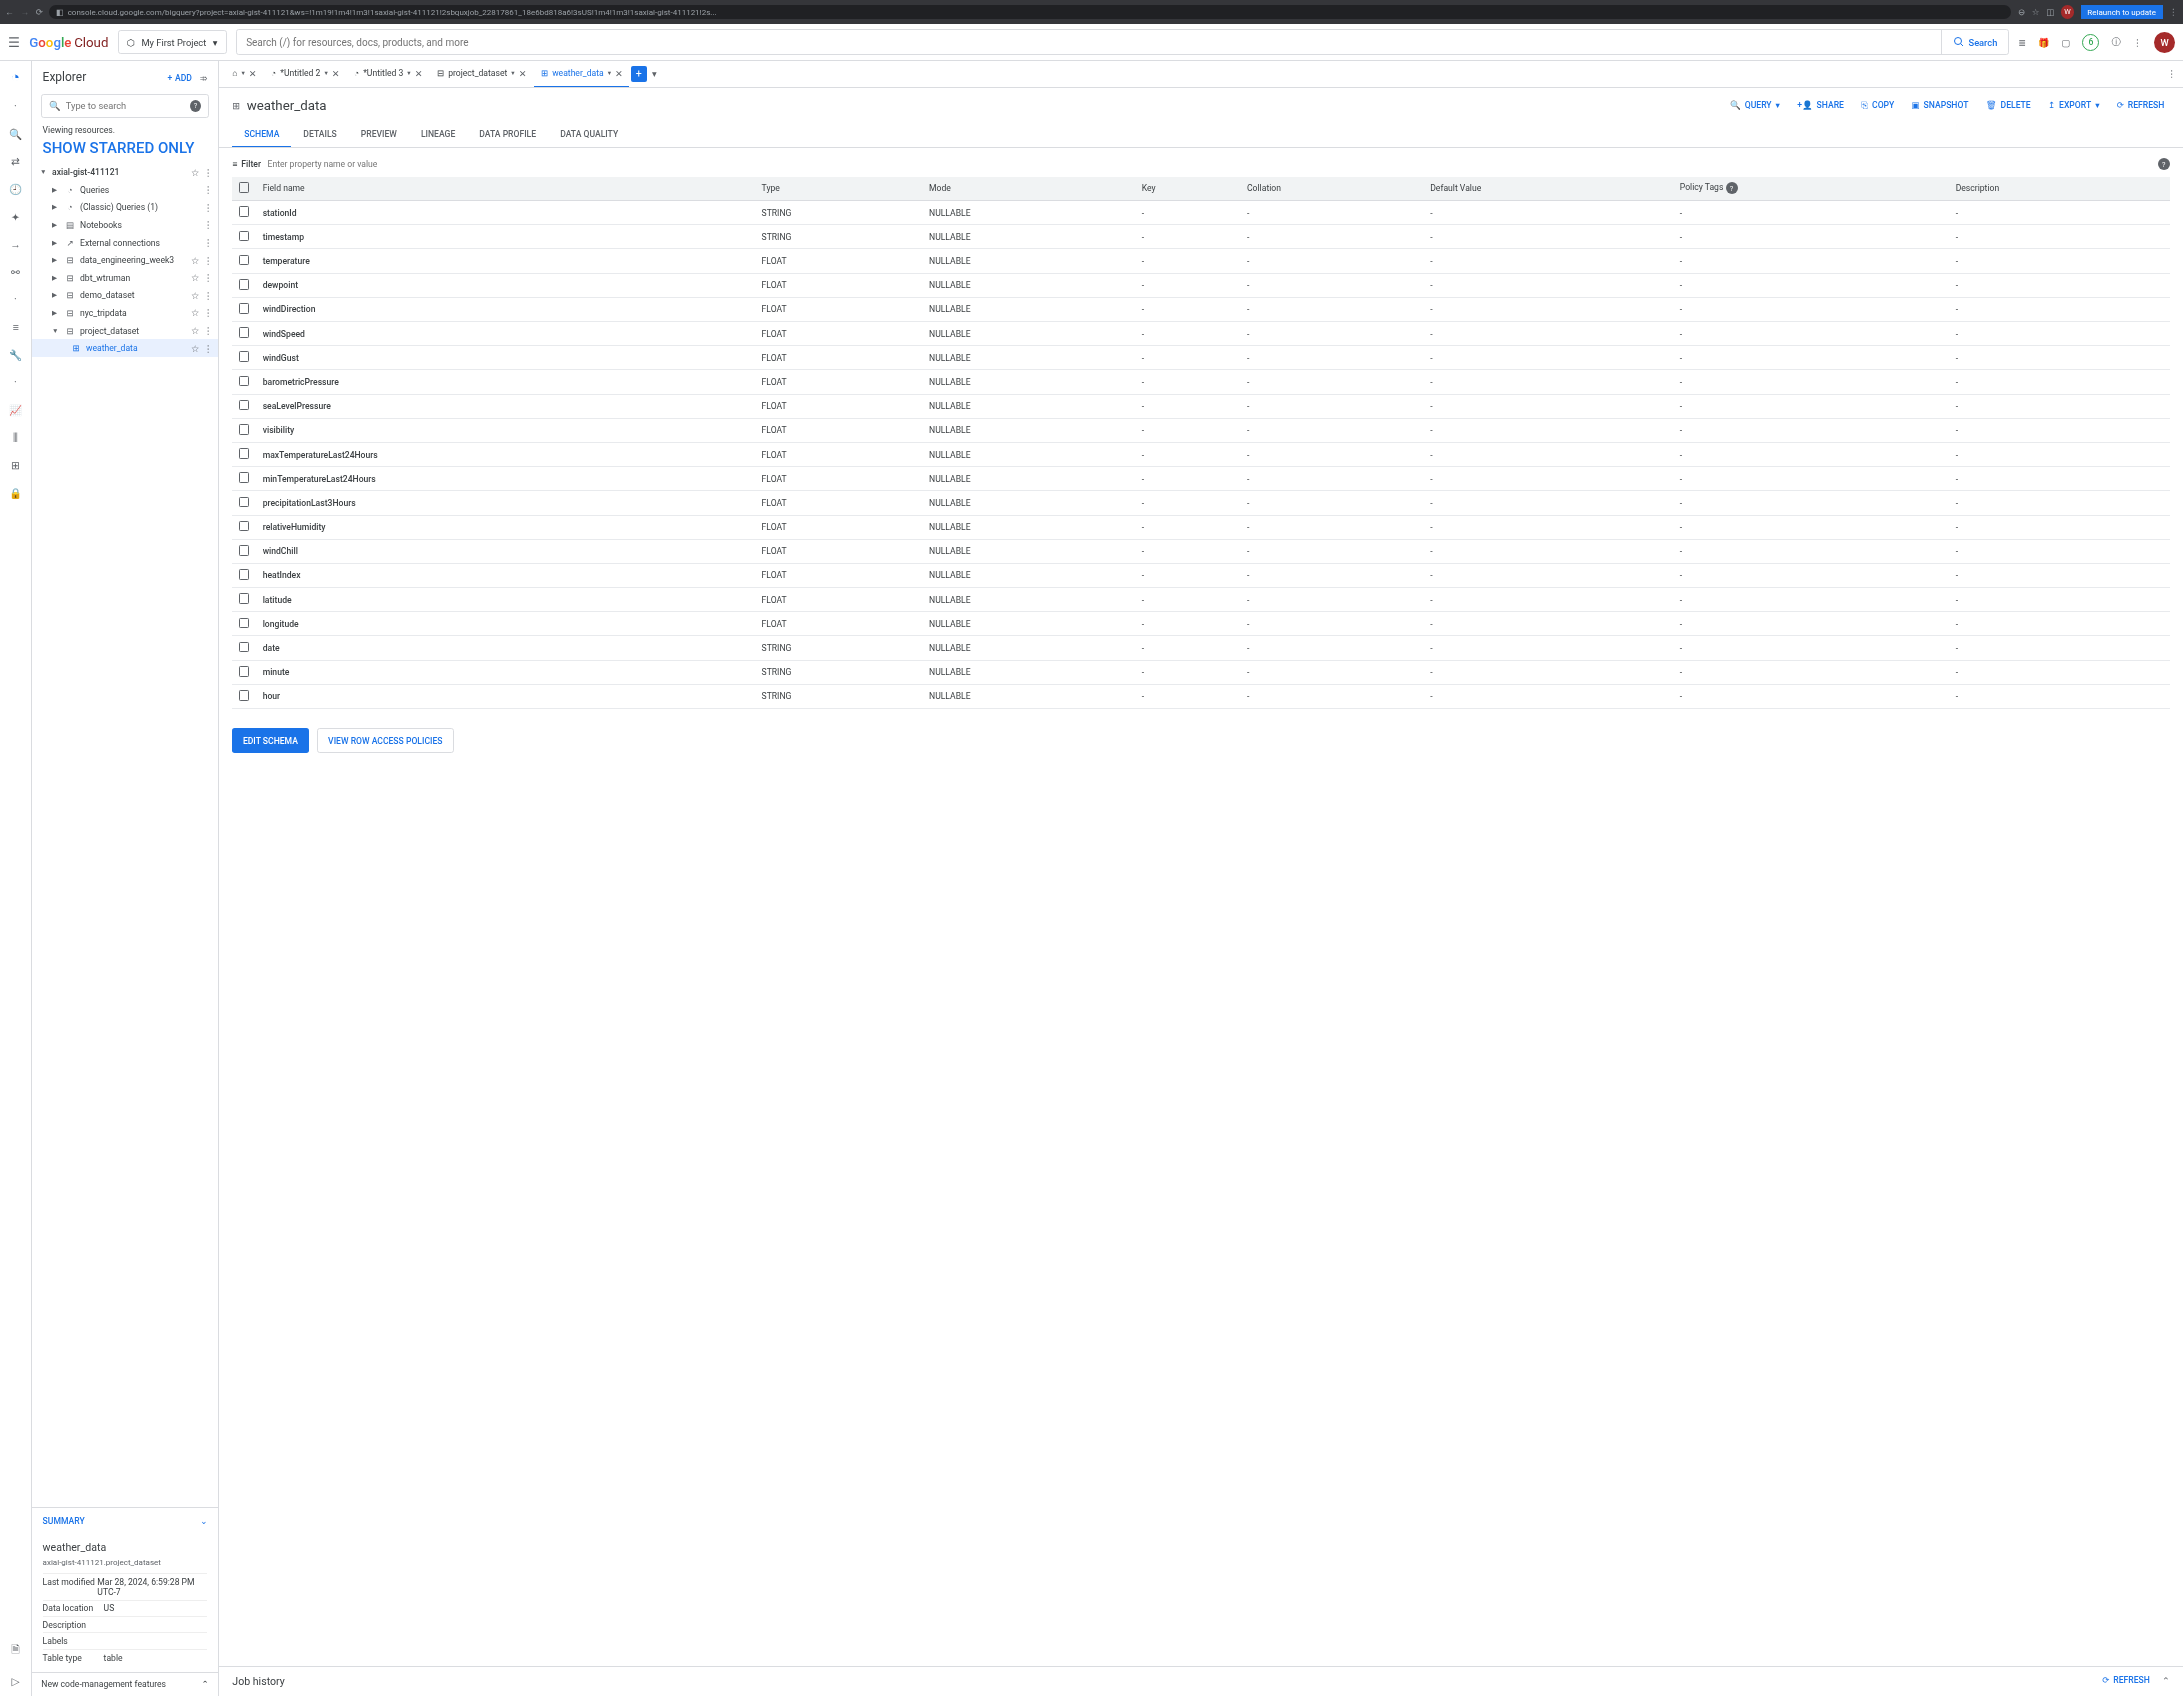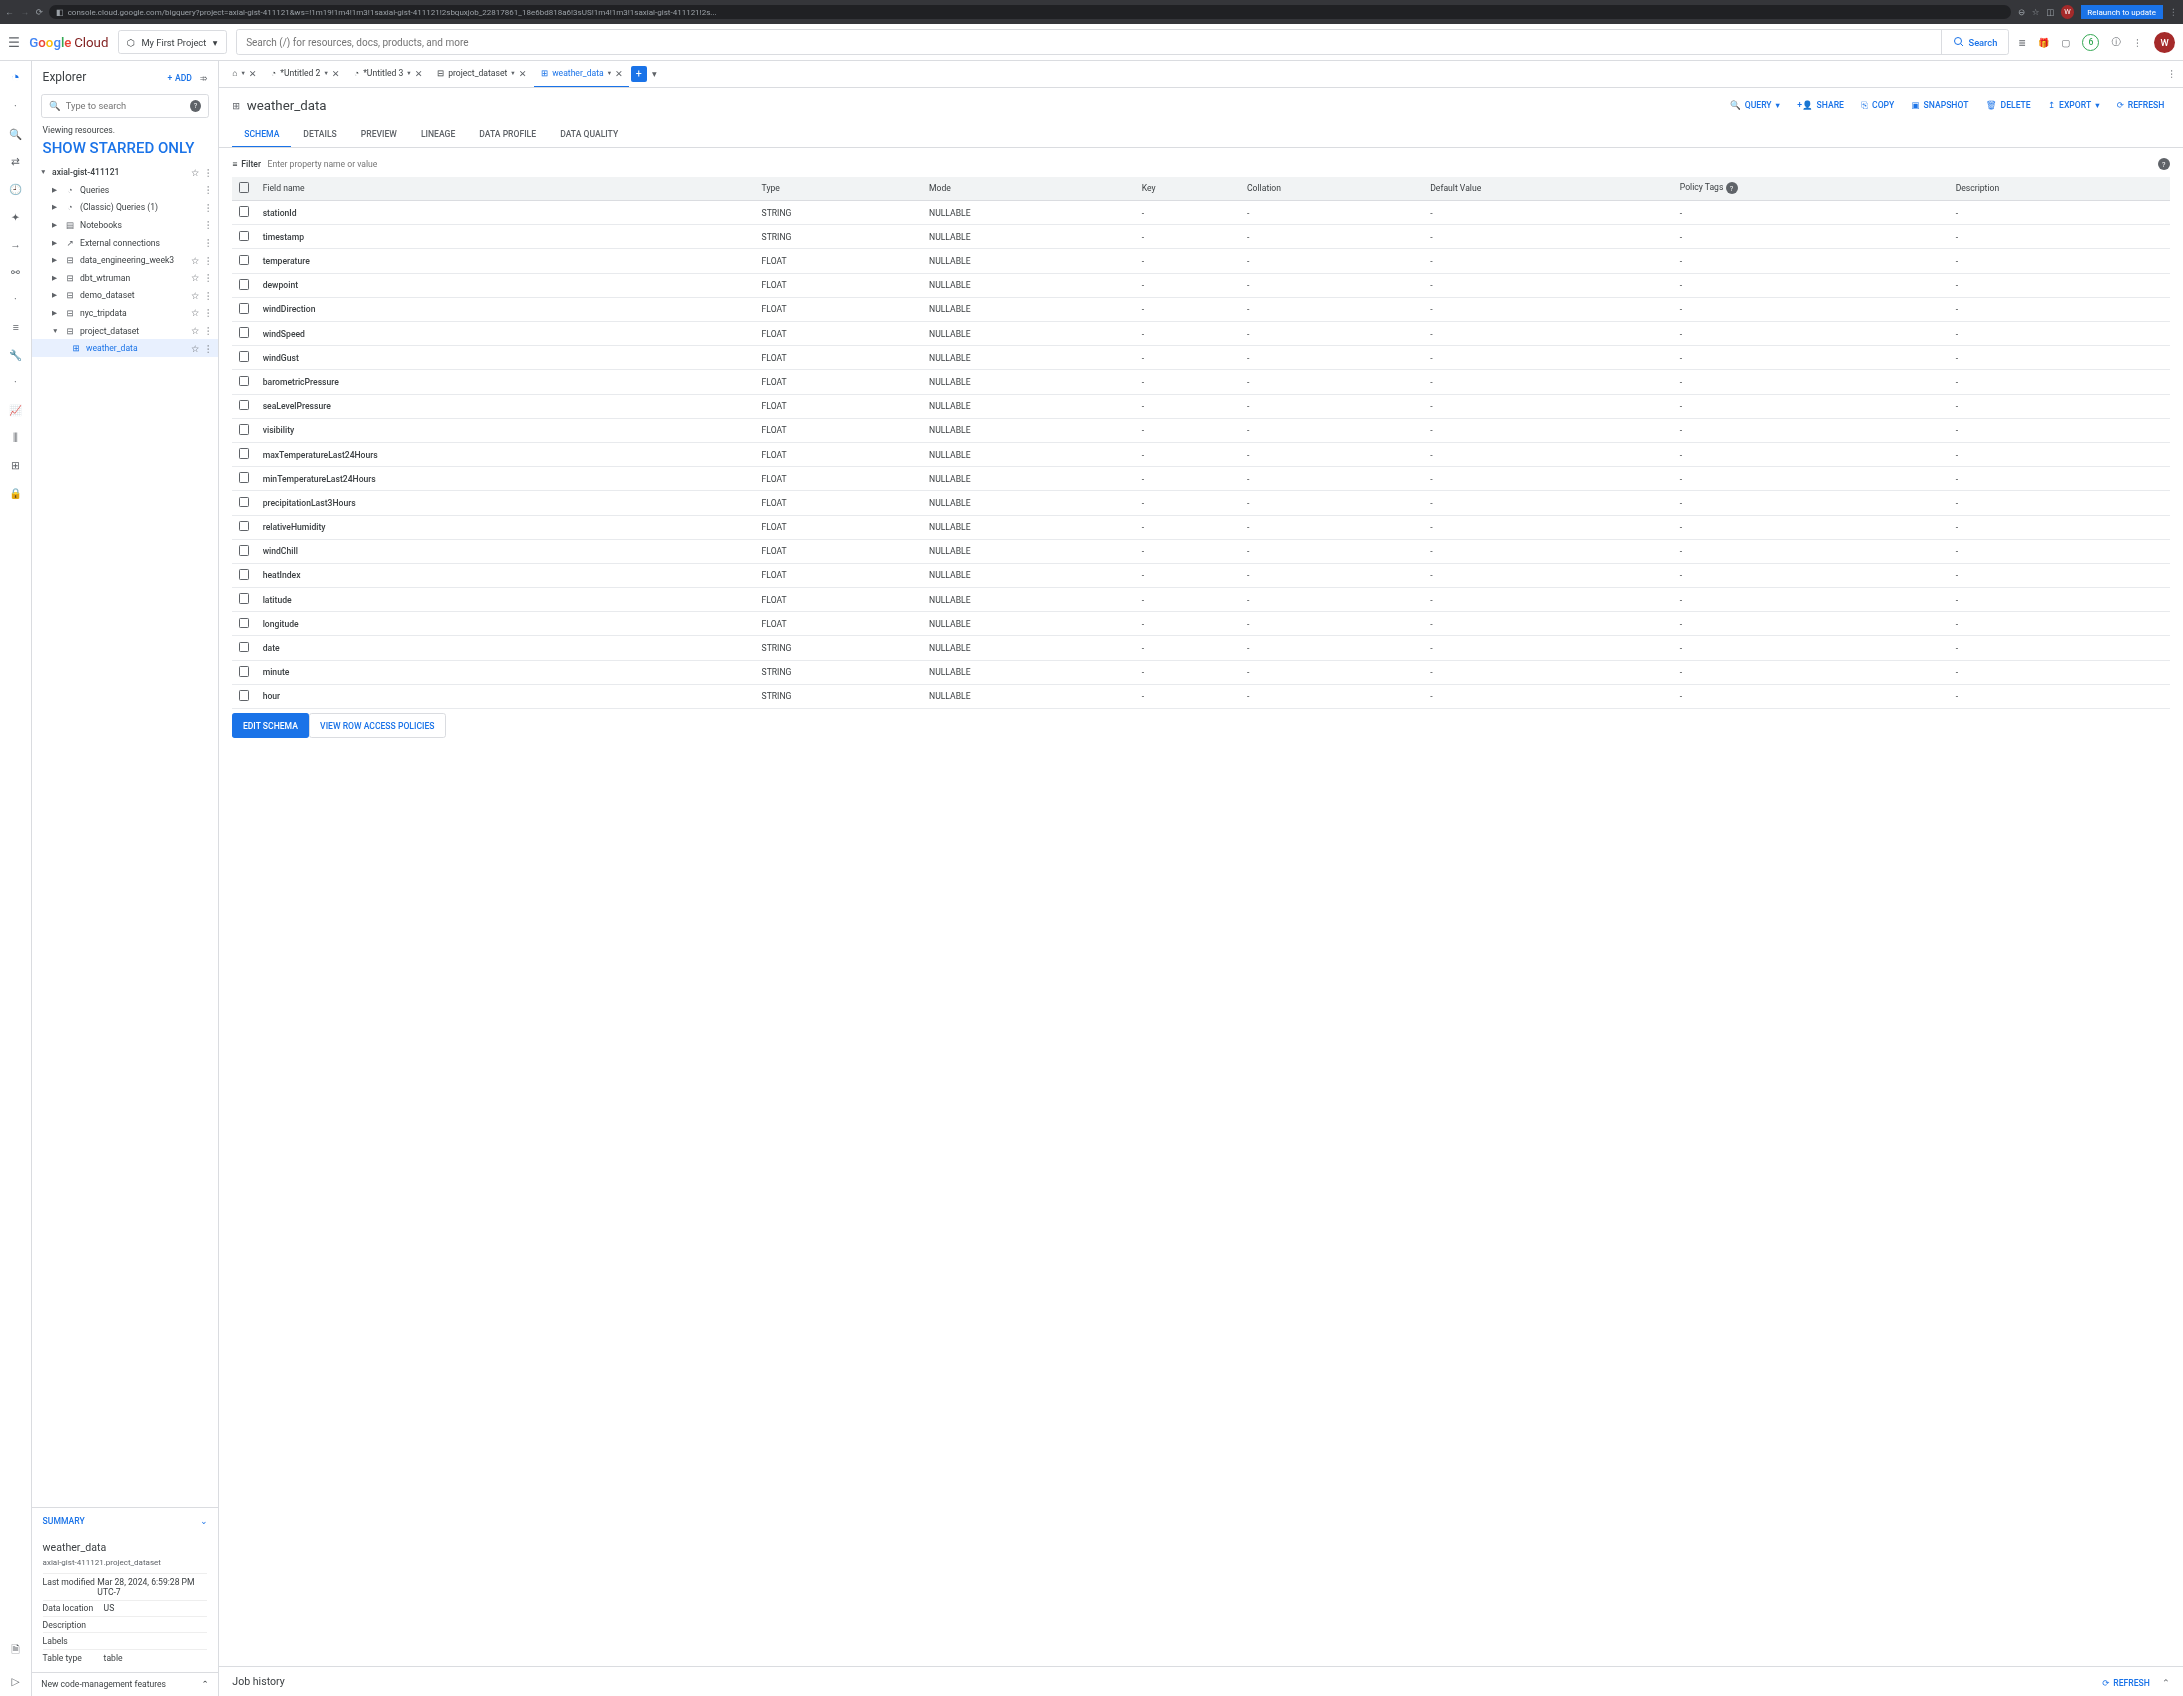--- a/index.html
+++ b/index.html
@@ -82,25 +82,25 @@
 
 .schema-area{flex:1;overflow-y:auto;padding:10.6px 13.3px}
 .filter-row{display:flex;align-items:center;gap:6.6px;margin-bottom:6.6px}
 .filter-label{display:flex;align-items:center;gap:4px;font-weight:500;font-size:8.6px;color:#3c4043}
 .filter-input{border:none;outline:none;font-size:8.6px;color:#5f6368;flex:1}
 .schema-table{width:100%;border-collapse:collapse;font-size:8.6px}
 .schema-table th{text-align:left;padding:5.3px 6.6px;background:#f1f3f4;font-weight:400;color:#3c4043;border-bottom:0.7px solid #dadce0}
 .schema-table td{padding:5.3px 6.6px;border-bottom:0.7px solid #e8eaed;color:#3c4043}
 .schema-table td.fname{font-weight:500}
 .chk{width:10.6px;height:10.6px;border:1.3px solid #5f6368;border-radius:1.3px;display:inline-block}
-.schema-actions{display:flex;margin-top:4px}
+.schema-actions{display:flex;gap:8px;margin-top:19px}
 .btn-primary{background:#1a73e8;color:#fff;border:none;border-radius:2.7px;padding:6.6px 10.6px;font-size:8.6px;font-weight:500;cursor:pointer}
 .btn-outline{background:#fff;color:#1a73e8;border:0.7px solid #dadce0;border-radius:2.7px;padding:6.6px 10.6px;font-size:8.6px;font-weight:500;cursor:pointer}
 
-.job-history{border-top:0.7px solid #dadce0;display:flex;align-items:flex-end;padding:8px 13.3px}
+.job-history{border-top:0.7px solid #dadce0;display:flex;align-items:flex-start;padding:8px 13.3px}
 .job-history h3{font-size:10.6px;font-weight:400;flex:1}
 .refresh-link{color:#1a73e8;font-weight:500;display:flex;align-items:center;gap:4px;cursor:pointer;font-size:8.6px}
 
 svg{flex-shrink:0}
 </style>
 </head>
 <body>
 
 <div class="browser-bar">
   <span class="nav-btn">←</span>

